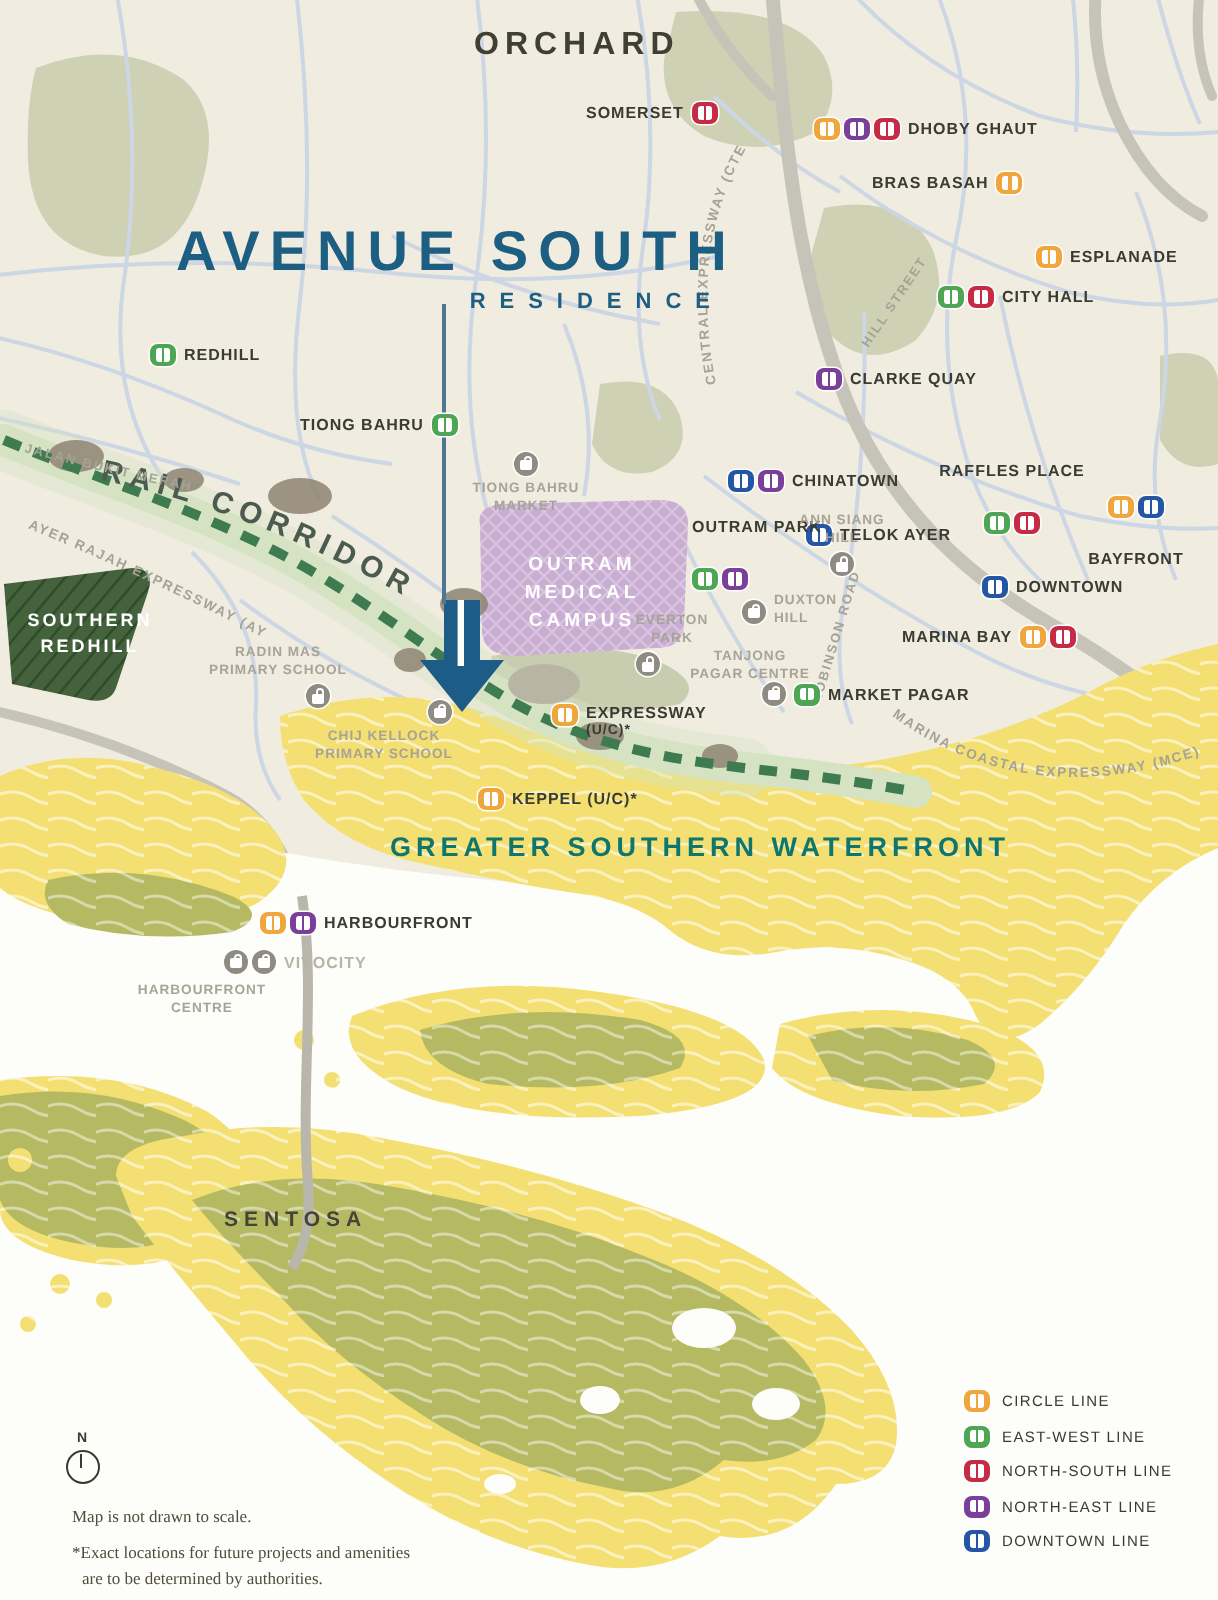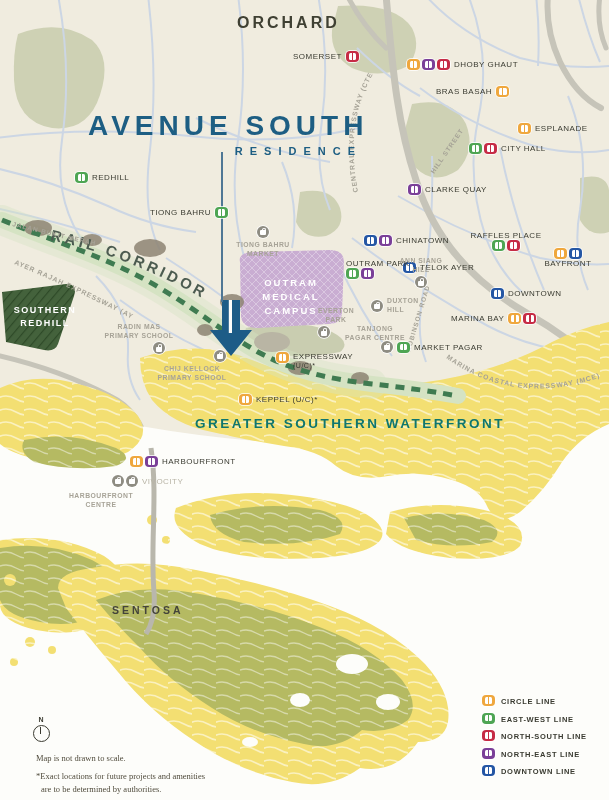--- a/index.html
+++ b/index.html
@@ -20,34 +20,34 @@
   .cc{background:#EFA73D;color:#EFA73D}
   .ew{background:#4EA553;color:#4EA553}
   .ns{background:#C62B45;color:#C62B45}
   .ne{background:#7A3F98;color:#7A3F98}
   .dt{background:#2456A4;color:#2456A4}
   .amen{display:inline-block;width:12px;height:12px;border-radius:50%;background:#8E8C82;position:relative;flex:0 0 auto;box-shadow:0 0 0 .8px #fff}
   .amen::before{content:"";position:absolute;left:3.2px;right:3.2px;top:4.2px;bottom:2.8px;background:#fff;border-radius:1px}
   .amen::after{content:"";position:absolute;left:4.6px;top:1.8px;width:2.6px;height:2.6px;border:1px solid #fff;border-bottom:none;border-radius:2.5px 2.5px 0 0}
 
   
-  .station{position:absolute;display:flex;align-items:center;gap:4px;font-weight:normal;font-size:8px;
+  .station{position:absolute;display:flex;align-items:center;gap:4px;font-weight:bold;font-size:8px;
            letter-spacing:.5px;white-space:nowrap;color:#3A3B31}
-  .station.col{flex-direction:column;gap:0}
+  .station.col{flex-direction:column;gap:16px}
   .station .icons{display:flex;gap:2px}
   .station .stack{display:flex;flex-direction:column;line-height:1.2}
   .place{position:absolute;font-weight:bold;font-size:6.8px;letter-spacing:.5px;color:#A7A397;
          text-align:center;line-height:1.35;white-space:nowrap}
   .place.colc{display:flex;flex-direction:column;align-items:center;gap:2px}
   .arealabel{position:absolute;font-weight:bold;white-space:nowrap}
   .muted{color:#B8B4A6}
 
   
   .legend{position:absolute;left:482px;top:695px;display:flex;flex-direction:column;gap:6.5px}
-  .lrow{display:flex;align-items:flex-end;gap:6px;font-weight:bold;font-size:7.5px;letter-spacing:.7px;color:#3A3B31}
+  .lrow{display:flex;align-items:center;gap:6px;font-weight:normal;font-size:7.5px;letter-spacing:.7px;color:#3A3B31}
 
   
   .compass{position:absolute;left:30px;top:716px;width:22px;text-align:center;font-size:7px;font-weight:bold;color:#3A3A30}
   .compass .circ{width:15px;height:15px;border:1.6px solid #3A3A30;border-radius:50%;margin:2px auto 0;position:relative}
   .compass .circ::after{content:"";position:absolute;left:6px;top:1px;width:1.8px;height:6.5px;background:#3A3A30}
   .notes{position:absolute;left:36px;top:752px;font-family:"Liberation Serif",serif;font-size:8.5px;color:#514C3D;line-height:1.5}
   .notes .n2{margin-top:5px}
   .notes .n3{margin-left:5px}
 </style>
 </head>

